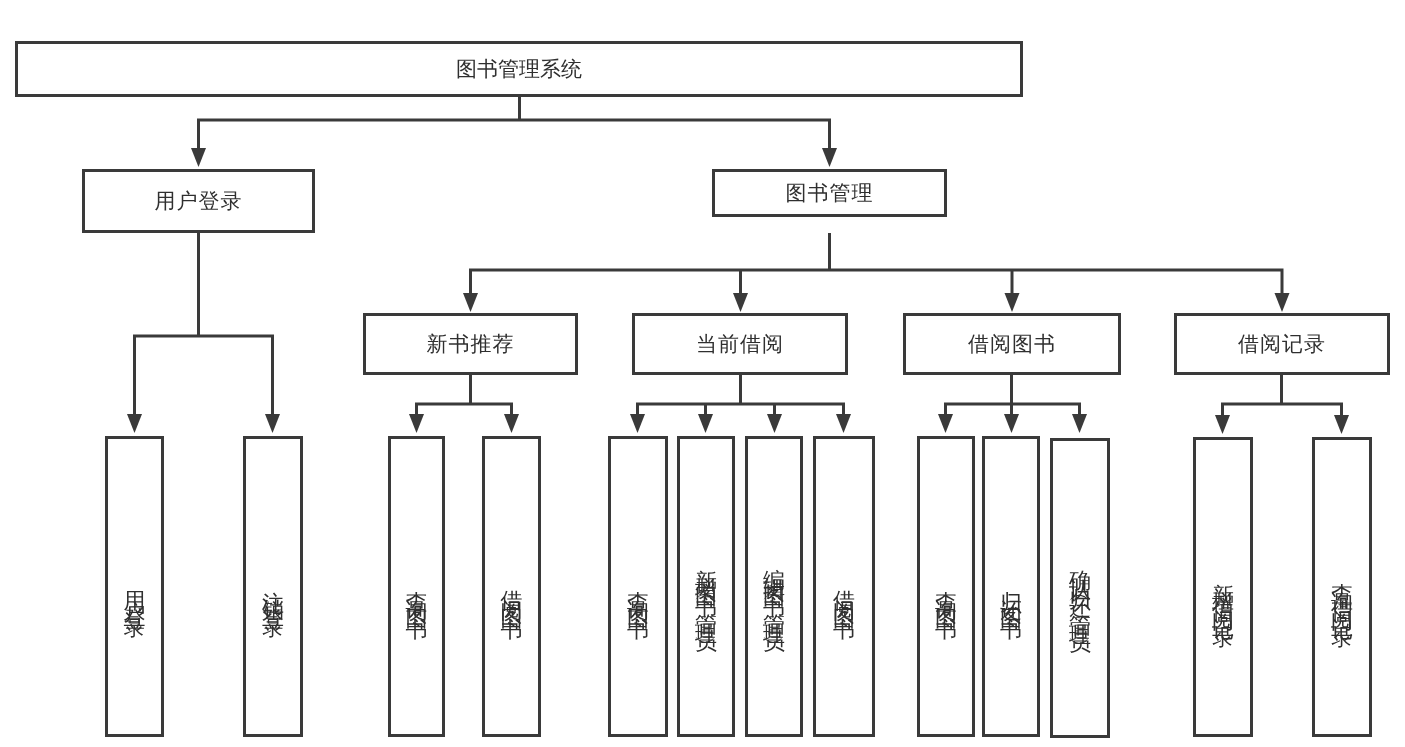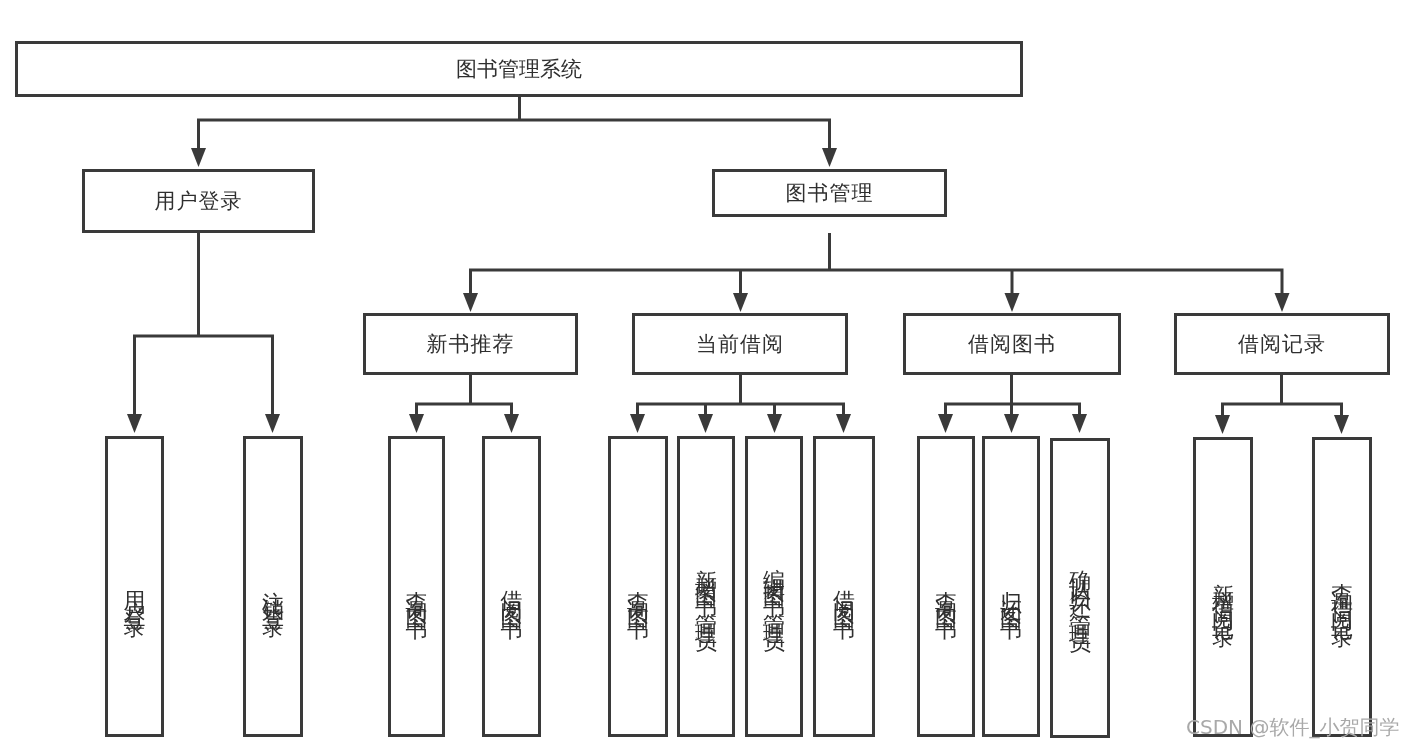--- a/index.html
+++ b/index.html
@@ -179,15 +179,14 @@
     <span class="vtext">确认归还（管理员）</span>
   </div>
 
   <div class="box vbox" style="left:1193px; top:437px; width:60px; height:300px;">
     <span class="vtext">新增借阅记录</span>
   </div>
   <div class="box vbox" style="left:1312px; top:437px; width:60px; height:300px;">
     <span class="vtext">查询借阅记录</span>
   </div>
 
-  <div class="watermark">CSDN @软件_小贺同学</div>
 
 </div>
 
 </body></html>

